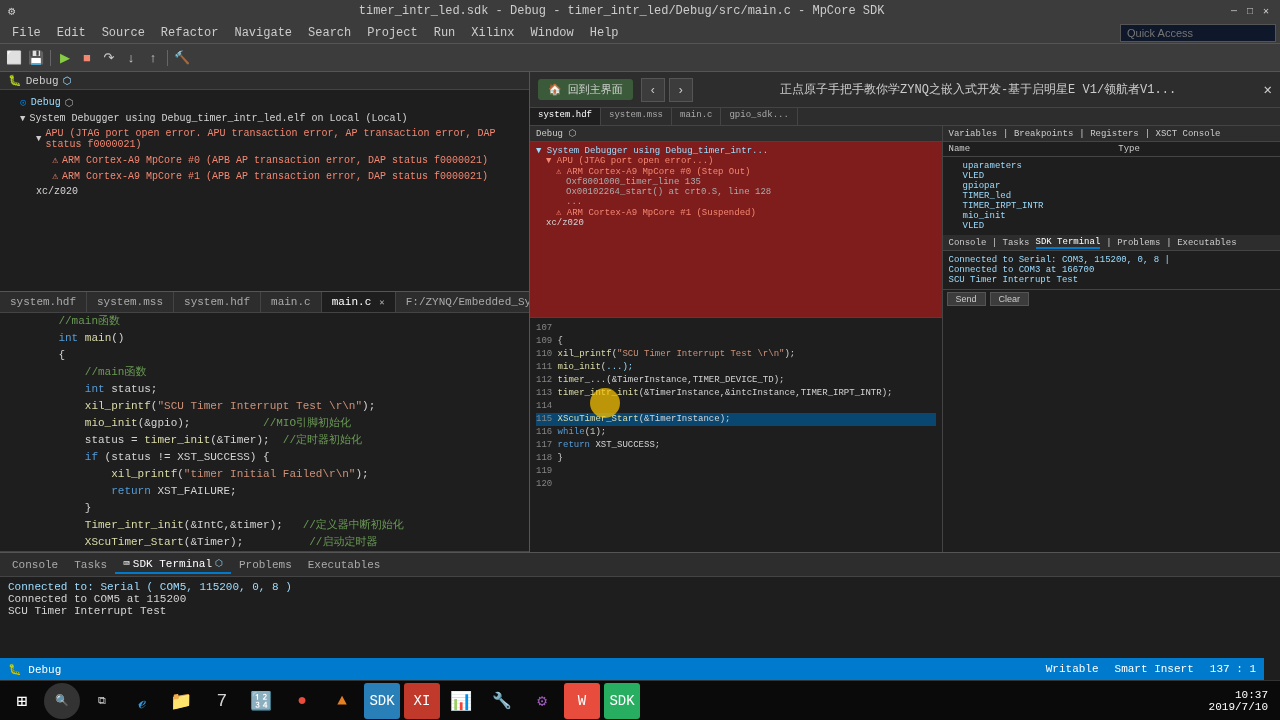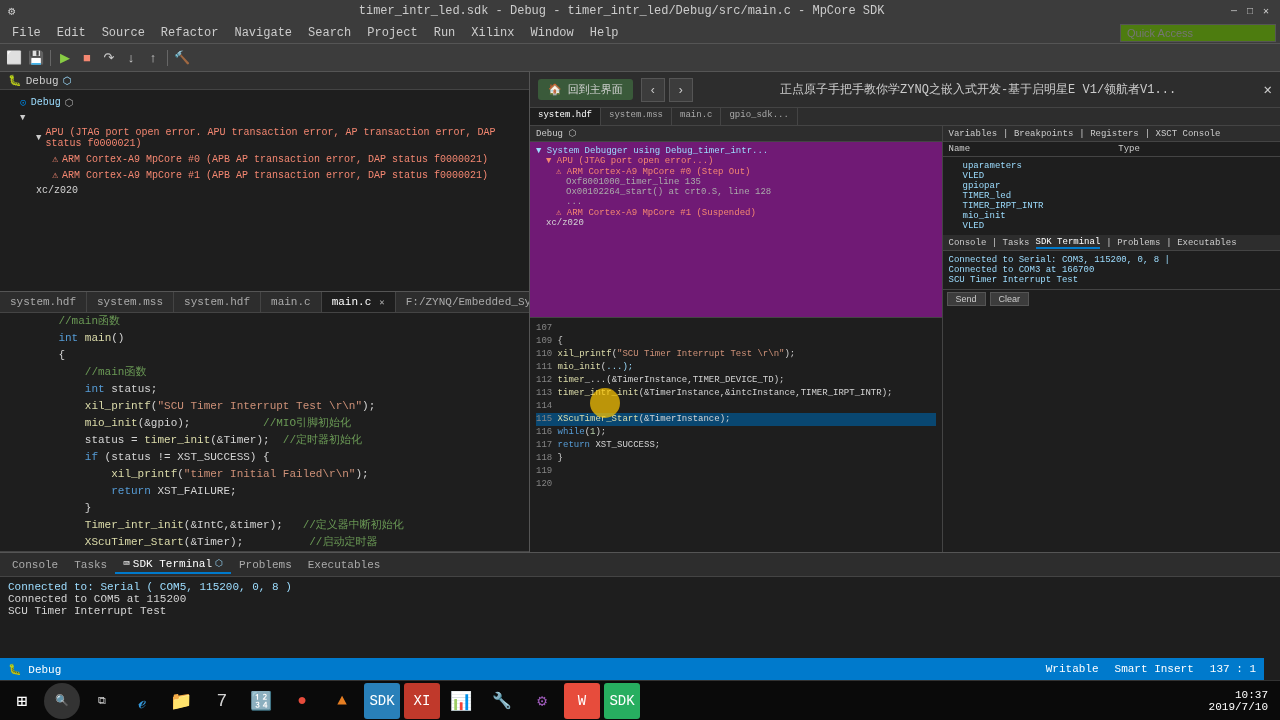--- a/index.html
+++ b/index.html
@@ -12,21 +12,21 @@
     .title-ctrl { width: 12px; height: 12px; cursor: pointer; font-size: 10px; display: flex; align-items: center; justify-content: center; color: #ccc; }
 
     
     .menu-bar { background: #3c3c3c; color: #cccccc; height: 22px; display: flex; align-items: center; padding: 0 4px; font-size: 12px; border-bottom: 1px solid #555; }
     .menu-item { padding: 0 8px; cursor: pointer; height: 100%; display: flex; align-items: center; }
 
     
     .toolbar { background: #3c3c3c; height: 28px; display: flex; align-items: center; padding: 0 4px; gap: 2px; border-bottom: 1px solid #555; }
     .tb-btn { width: 20px; height: 20px; background: transparent; border: none; color: #ccc; cursor: pointer; display: flex; align-items: center; justify-content: center; font-size: 13px; }
     .tb-sep { width: 1px; height: 16px; background: #666; margin: 0 2px; }
-    .tb-quick-access { color: #ccc; font-size: 11px; margin-left: auto; background: #4d7c0f; border: 1px solid #555; padding: 2px 6px; }
+    .tb-quick-access { color: #ccc; font-size: 11px; margin-left: auto; background: #0f172a; border: 1px solid #555; padding: 2px 6px; }
 
     
     .main-layout { display: flex; flex-direction: column; height: calc(720px - 72px); }
 
     
     .top-section { display: flex; height: 480px; }
 
     
     .left-panel { width: 530px; display: flex; flex-direction: column; border-right: 1px solid #555; }
 
@@ -80,21 +80,21 @@
     .browser-close { color: #ccc; cursor: pointer; font-size: 14px; }
     .browser-content { flex: 1; background: #1a1a2e; display: flex; align-items: center; justify-content: center; overflow: hidden; position: relative; }
 
     
     .mini-ide { position: absolute; top: 0; left: 0; right: 0; bottom: 0; background: #1e1e1e; font-size: 9px; }
     .mini-ide .mini-tabs { background: #2d2d2d; height: 18px; display: flex; border-bottom: 1px solid #444; }
     .mini-tab { padding: 2px 8px; font-size: 9px; color: #aaa; cursor: pointer; border-right: 1px solid #444; }
     .mini-tab.active { background: #1e1e1e; color: #fff; }
     .mini-content { display: flex; height: calc(100% - 18px); }
     .mini-left { width: 55%; border-right: 1px solid #444; display: flex; flex-direction: column; }
-    .mini-debug { height: 45%; border-bottom: 1px solid #444; overflow: hidden; background: #701a75; }
+    .mini-debug { height: 45%; border-bottom: 1px solid #444; overflow: hidden; background: #7f1d1d; }
     .mini-code { flex: 1; overflow: hidden; background: #1e1e1e; position: relative; }
     .mini-right { flex: 1; background: #1e1e1e; }
     .mini-panel-hdr { background: #2d2d2d; height: 16px; padding: 0 6px; font-size: 9px; color: #ccc; display: flex; align-items: center; border-bottom: 1px solid #444; }
 
     
     .status-bar { background: #007acc; color: white; height: 22px; display: flex; align-items: center; padding: 0 8px; font-size: 11px; gap: 16px; position: absolute; bottom: 0; left: 0; right: 0; }
     .status-right { margin-left: auto; display: flex; gap: 16px; }
 
     
     .taskbar { background: #0a0a0a; height: 40px; display: flex; align-items: center; padding: 0 4px; gap: 4px; position: absolute; bottom: 22px; left: 0; right: 0; border-top: 1px solid #333; }
@@ -165,20 +165,21 @@
           <span style="color:#9cdcfe; font-size:10px;">⬡</span>
         </div>
         <div class="debug-tree">
           <div class="tree-item tree-indent1">
             <span style="color:#007acc;">⊙</span>
             <span style="color:#9cdcfe; font-size:10px;">Debug</span>
             <span style="font-size:10px; color:#aaa;"> ⬡</span>
           </div>
           <div class="tree-item tree-indent1">
             <span style="color:#ccc; font-size:9px;">▼</span>
+            <span style="font-size:10px; color:#d4d4d4;">System Debugger using Debug_timer_intr_led.elf on Local (Local)</span>
           </div>
           <div class="tree-item tree-indent2">
             <span style="color:#ccc; font-size:9px;">▼</span>
             <span class="error-text">APU (JTAG port open error. APU transaction error, AP transaction error, DAP status f0000021)</span>
           </div>
           <div class="tree-item tree-indent3">
             <span style="color:#f48771; font-size:10px;">⚠</span>
             <span class="error-text">ARM Cortex-A9 MpCore #0 (APB AP transaction error, DAP status f0000021)</span>
           </div>
           <div class="tree-item tree-indent3">

